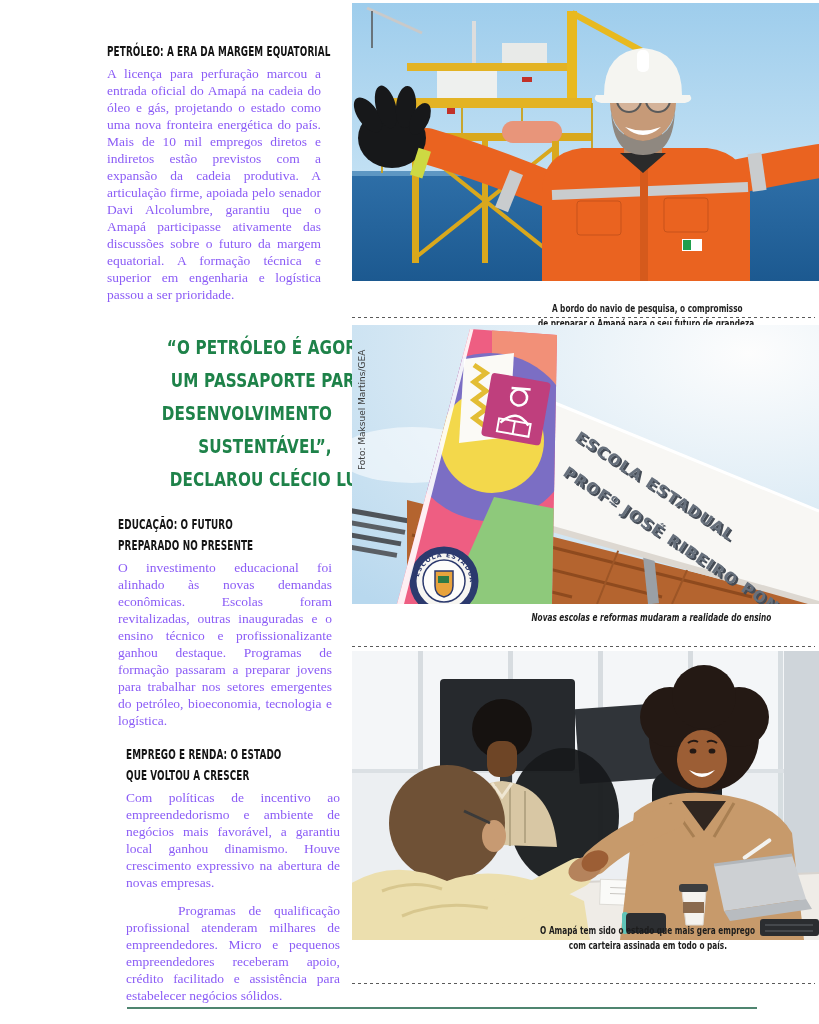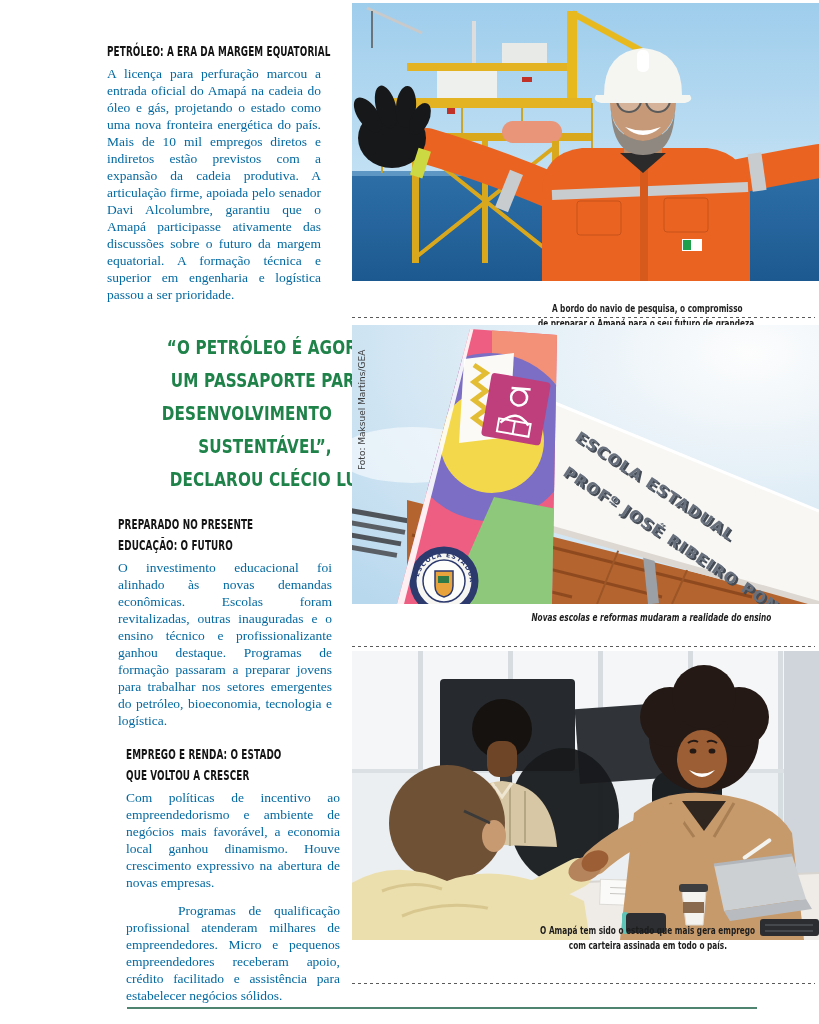--- a/index.html
+++ b/index.html
@@ -10,21 +10,21 @@
   }
   
   .article { position:absolute; width:214px; }
   .hline { height:21px; line-height:21px; white-space:nowrap; }
   .hl {
     display:inline-block; transform:scaleX(0.61); transform-origin:0 50%;
     font-family:"DejaVu Sans", sans-serif; font-weight:700;
     font-size:14.5px; color:#141414; letter-spacing:0.2px; white-space:nowrap;
   }
   .body {
-    margin:4px 0 0; font-size:13.5px; line-height:17px; color:#0369a1;
+    margin:4px 0 0; font-size:13.5px; line-height:17px; color:#8b5cf6;
     text-align:justify; hyphens:auto;
   }
   .body.indent { text-indent:52px; margin-top:11px; }
   
   .quote { position:absolute; left:103px; top:331px; width:229px; margin:0; }
   .qline { height:33px; line-height:33px; text-align:right; white-space:nowrap; }
   .q {
     display:inline-block; transform:scaleX(0.76); transform-origin:100% 50%;
     font-family:"DejaVu Sans", sans-serif; font-weight:700; font-size:20px;
     color:var(--accent-green,#1e8249); white-space:nowrap; letter-spacing:0.2px;
@@ -67,29 +67,29 @@
 
   <blockquote class="quote">
     <div class="qline"><span class="q">“O PETRÓLEO É AGORA</span></div>
     <div class="qline"><span class="q">UM PASSAPORTE PARA O</span></div>
     <div class="qline"><span class="q">DESENVOLVIMENTO</span></div>
     <div class="qline"><span class="q">SUSTENTÁVEL”,</span></div>
     <div class="qline"><span class="q">DECLAROU CLÉCIO LUÍS.</span></div>
   </blockquote>
 
   <section class="article" style="left:118px; top:513px;">
+    <div class="hline"><span class="hl">EDUCAÇÃO: O FUTURO</span></div>
     <div class="hline"><span class="hl">PREPARADO NO PRESENTE</span></div>
-    <div class="hline"><span class="hl">EDUCAÇÃO: O FUTURO</span></div>
     <p class="body">O investimento educacional foi alinhado às novas demandas econômicas. Escolas foram revitalizadas, outras inauguradas e o ensino técnico e profissionalizante ganhou destaque. Programas de formação passaram a preparar jovens para trabalhar nos setores emergentes do petróleo, bioeconomia, tecnologia e logística.</p>
   </section>
 
   <section class="article" style="left:126px; top:743px;">
     <div class="hline"><span class="hl">EMPREGO E RENDA: O ESTADO</span></div>
     <div class="hline"><span class="hl">QUE VOLTOU A CRESCER</span></div>
-    <p class="body">Com políticas de incentivo ao empreendedorismo e ambiente de negócios mais favorável, a economia local ganhou dinamismo. Houve crescimento expressivo na abertura de novas empresas.</p>
+    <p class="body">Com políticas de incentivo ao empreendedorismo e ambiente de negócios mais favorável, a garantiu local ganhou dinamismo. Houve crescimento expressivo na abertura de novas empresas.</p>
     <p class="body indent">Programas de qualificação profissional atenderam milhares de empreendedores. Micro e pequenos empreendedores receberam apoio, crédito facilitado e assistência para estabelecer negócios sólidos.</p>
   </section>
 
   <figure class="photo" style="top:3px;">
     <svg width="467" height="278" viewBox="0 0 467 278">
       <defs>
         <linearGradient id="p1sky" x1="0" y1="0" x2="0" y2="1">
           <stop offset="0" stop-color="#9ecdec"></stop>
             <stop offset="1" stop-color="#d8ecf8"></stop>
         </linearGradient>

